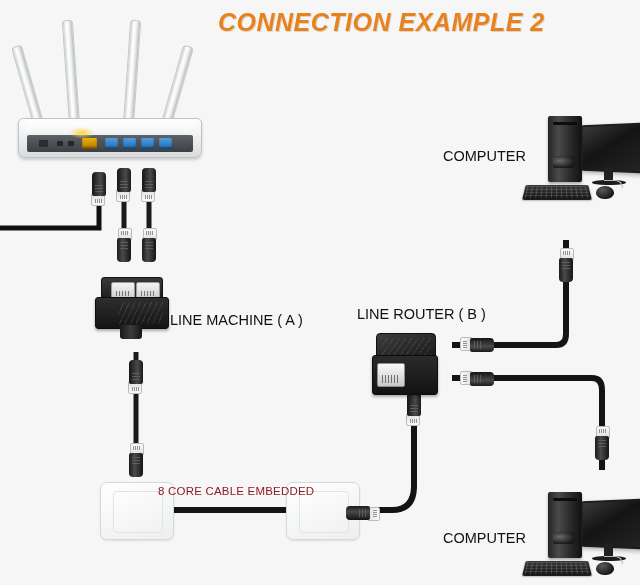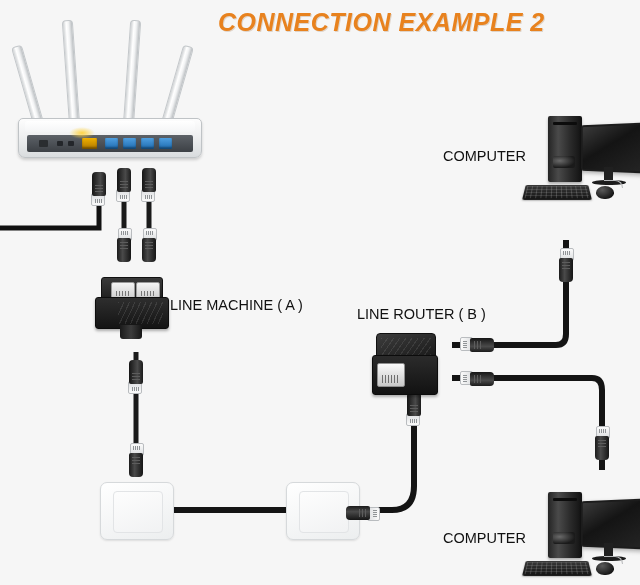--- a/index.html
+++ b/index.html
@@ -16,21 +16,21 @@
     position:absolute;left:218px;top:8px;width:330px;
     font-size:25px;font-weight:bold;font-style:italic;
     letter-spacing:.5px;color:#e8821e;
     text-shadow:1px 1px 0 rgba(120,60,0,.18);
     white-space:nowrap;
   }
 
   
   .lbl{position:absolute;color:#111;font-size:14.5px;white-space:nowrap;}
   .lbl.router{left:70px;top:75px;font-size:15px;}
-  .lbl.lma{left:170px;top:297px;}
+  .lbl.lma{left:170px;top:312px;}
   .lbl.lmb{left:357px;top:306px;}
   .lbl.comp1{left:443px;top:148px;}
   .lbl.comp2{left:443px;top:530px;}
   .lbl.core{
     left:158px;top:485px;color:#8e1b22;font-size:11.5px;letter-spacing:.2px;
   }
 
   
   .router{position:absolute;left:8px;top:6px;width:205px;height:175px;}
   .ant{
@@ -304,20 +304,21 @@
     <div class="head"></div>
     <div class="boot"></div>
   </div>
   <div class="plug" style="left:129px;top:443px;">
     <div class="head"></div>
     <div class="boot"></div>
   </div>
 
   <div class="plate p1"></div>
   <div class="plate p2"></div>
+  <div class="lbl core">8 CORE CABLE EMBEDDED</div>
 
   <div class="plug rot-r" style="left:356px;top:496px;">
     <div class="head"></div>
     <div class="boot"></div>
   </div>
 
   <div class="plug flip" style="left:407px;top:392px;">
     <div class="head"></div>
     <div class="boot"></div>
   </div>

